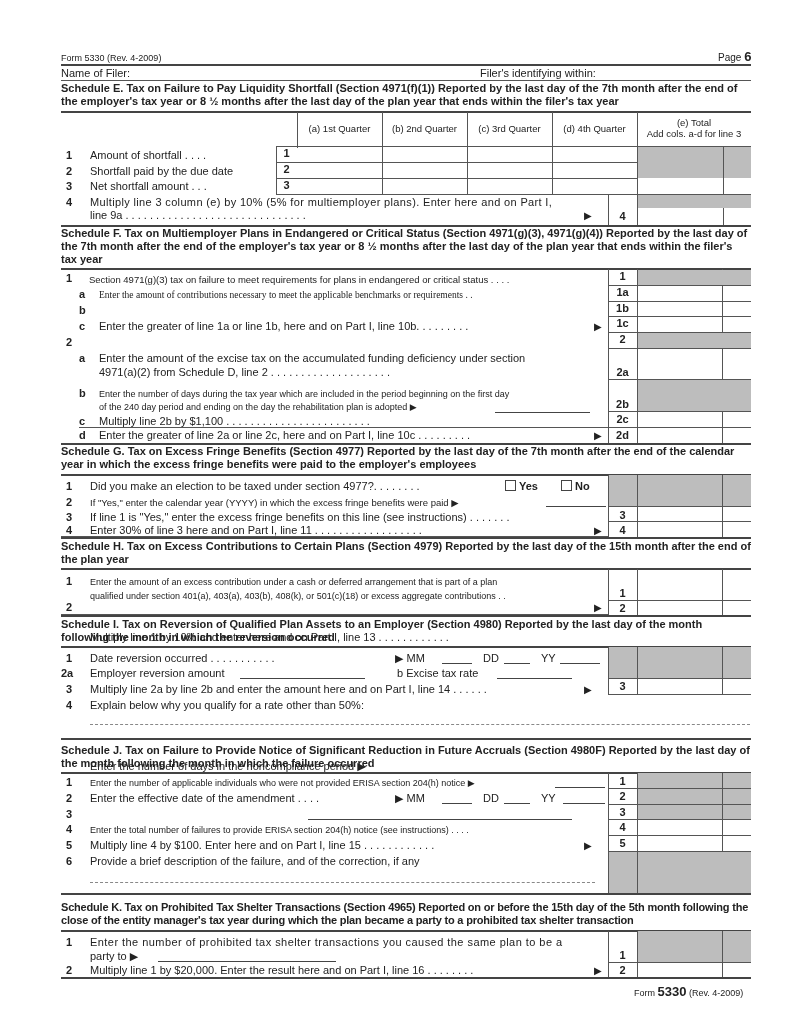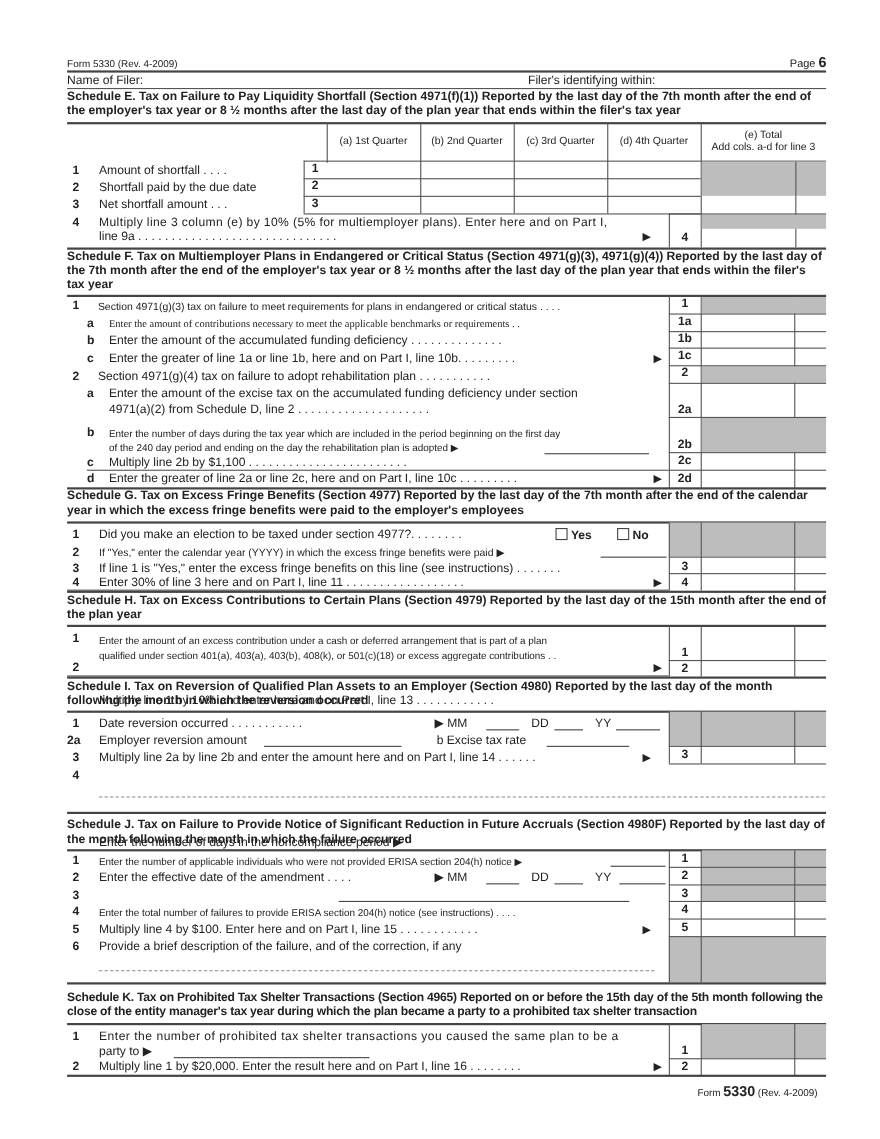--- a/index.html
+++ b/index.html
@@ -103,32 +103,30 @@
   <div class="ln" style="left:66px;top:272px;">1</div>
   <div class="t sm" style="left:89px;top:273px;">Section 4971(g)(3) tax on failure to meet requirements for plans in endangered or critical status  .  .  .  .</div>
   <div class="num" style="left:608px;top:270px;width:29px;">1</div>
 
   <div class="ln" style="left:79px;top:288px;">a</div>
   <div class="t sm" style="left:99px;top:289px;font-family:Liberation Serif, serif;">Enter the amount of contributions necessary to meet the applicable benchmarks or requirements   .  .</div>
   <div class="num" style="left:608px;top:286px;width:29px;">1a</div>
   <div class="abs" style="left:638px;top:286px;width:84px;height:15px;"></div>
 
   <div class="ln" style="left:79px;top:304px;">b</div>
-  <div class="t" style="left:99px;top:304px;">Enter the amount of the accumulated funding deficiency  .  .  .  .  .  .  .  .  .  .  .  .  .  .</div>
   <div class="num" style="left:608px;top:302px;width:29px;">1b</div>
   <div class="abs" style="left:638px;top:302px;width:84px;height:14px;"></div>
 
   <div class="ln" style="left:79px;top:320px;">c</div>
   <div class="t" style="left:99px;top:320px;">Enter the greater of line 1a or line 1b, here and on Part I, line 10b.  .  .  .  .  .  .  .  .</div>
   <div class="t" style="left:594px;top:320px;font-size:10px;">▶</div>
   <div class="num" style="left:608px;top:317px;width:29px;">1c</div>
   <div class="abs" style="left:638px;top:317px;width:84px;height:15px;"></div>
 
   <div class="ln" style="left:66px;top:336px;">2</div>
-  <div class="t" style="left:89px;top:336px;">Section 4971(g)(4) tax on failure to adopt rehabilitation plan  .  .  .  .  .  .  .  .  .  .  .</div>
   <div class="num" style="left:608px;top:333px;width:29px;">2</div>
 
   <div class="ln" style="left:79px;top:352px;">a</div>
   <div class="t" style="left:99px;top:352px;">Enter the amount of the excise tax on the accumulated funding deficiency under section</div>
   <div class="t" style="left:99px;top:366px;">4971(a)(2) from Schedule D, line 2  .  .  .  .  .  .  .  .  .  .  .  .  .  .  .  .  .  .  .  .</div>
   <div class="num" style="left:608px;top:366px;width:29px;">2a</div>
   <div class="abs" style="left:638px;top:349px;width:84px;height:30px;"></div>
 
   <div class="ln" style="left:79px;top:387px;">b</div>
   <div class="t xs" style="left:99px;top:388px;">Enter the number of days during the tax year which are included in the period beginning on the first day</div>
@@ -225,20 +223,21 @@
   <div class="t" style="left:397px;top:667px;">b  Excise tax rate</div>
   <div class="abs" style="left:497px;top:667px;width:75px;height:11px;border-bottom:1px solid #444;"></div>
 
   <div class="ln" style="left:66px;top:683px;">3</div>
   <div class="t" style="left:90px;top:683px;">Multiply line 2a by line 2b and enter the amount here and on Part I, line 14  .  .  .  .  .  .</div>
   <div class="t" style="left:584px;top:683px;font-size:10px;">▶</div>
   <div class="num" style="left:608px;top:680px;width:29px;">3</div>
   <div class="abs" style="left:638px;top:679px;width:84px;height:15px;"></div>
 
   <div class="ln" style="left:66px;top:699px;">4</div>
+  <div class="t" style="left:90px;top:699px;">Explain below why you qualify for a rate other than 50%:</div>
   <div class="dots" style="left:90px;top:724px;width:660px;"></div>
 
   <div class="hl2" style="left:61px;top:738px;width:690px;"></div>
   <div class="sched" style="top:744px;">Schedule J. Tax on Failure to Provide Notice of Significant Reduction in Future Accruals (Section 4980F) Reported by the last day of the month following the month in which the failure occurred</div>
   <div class="hl2" style="left:61px;top:772px;width:690px;"></div>
   <div class="gray" style="left:638px;top:773px;width:113px;height:46px;"></div>
   <div class="gray" style="left:608px;top:851px;width:143px;height:42px;"></div>
   <div class="vl" style="left:608px;top:773px;height:120px;"></div>
   <div class="vl" style="left:637px;top:773px;height:120px;"></div>
   <div class="vl" style="left:722px;top:773px;height:78px;"></div>

